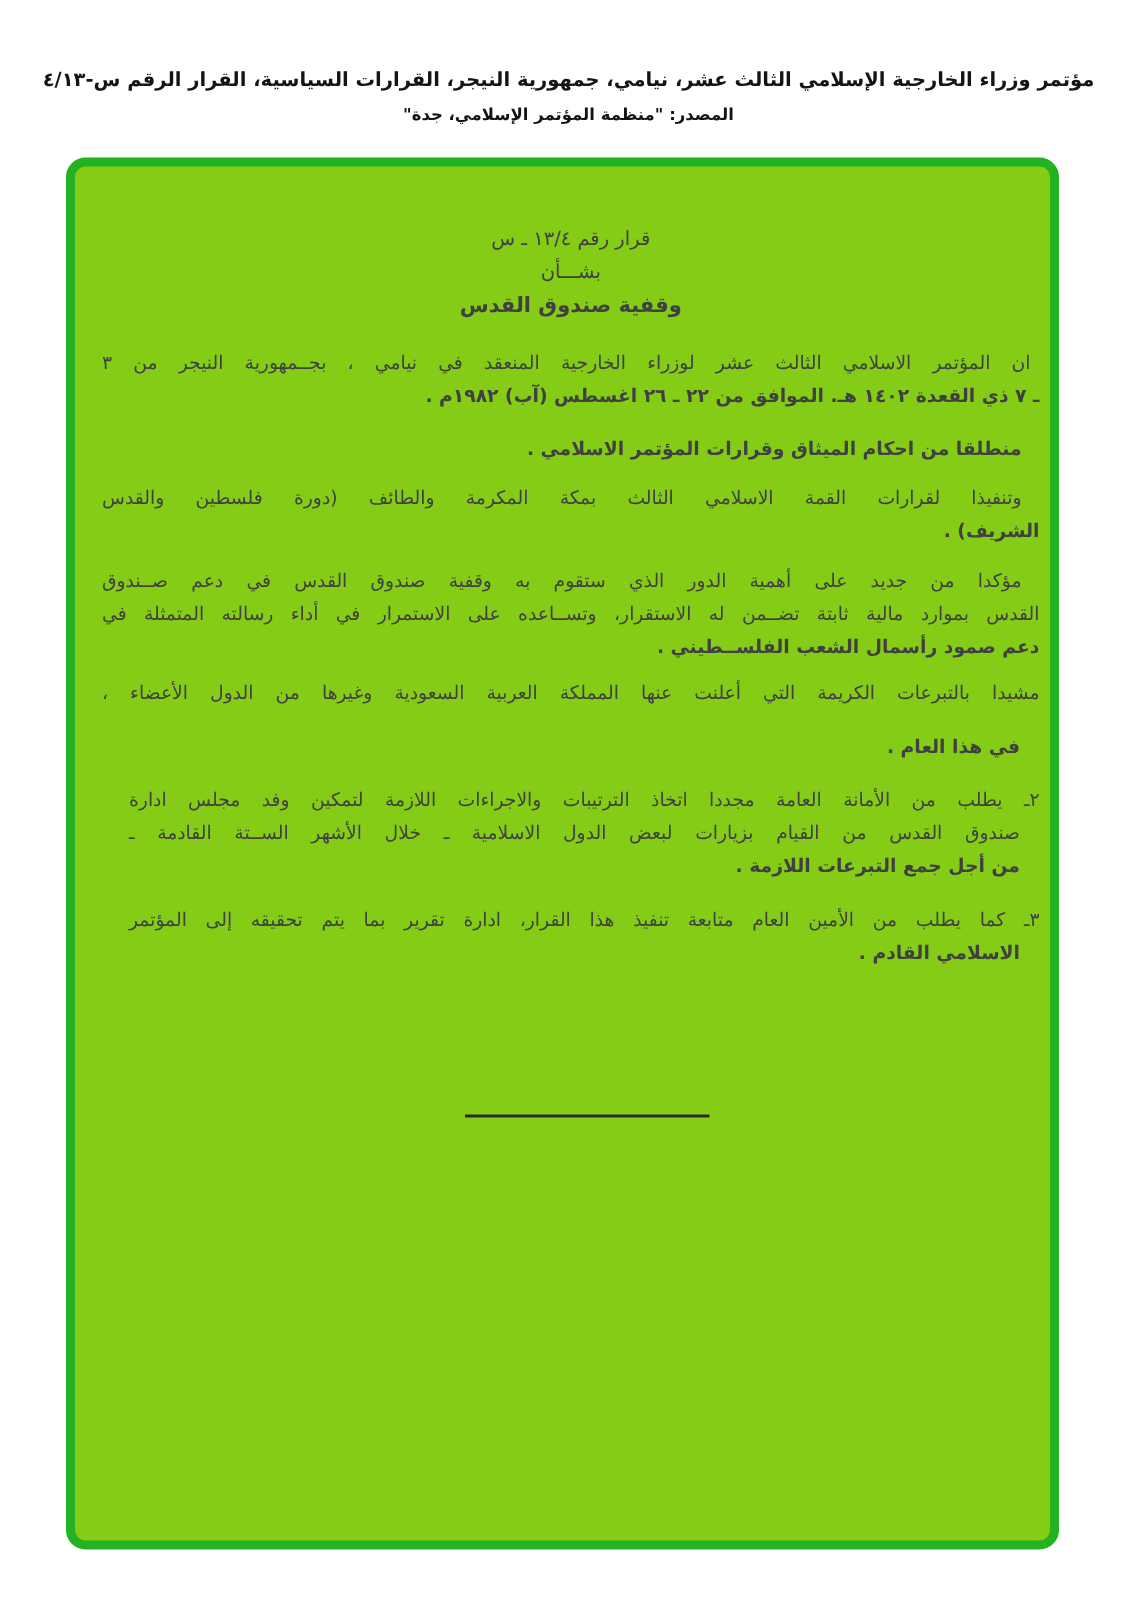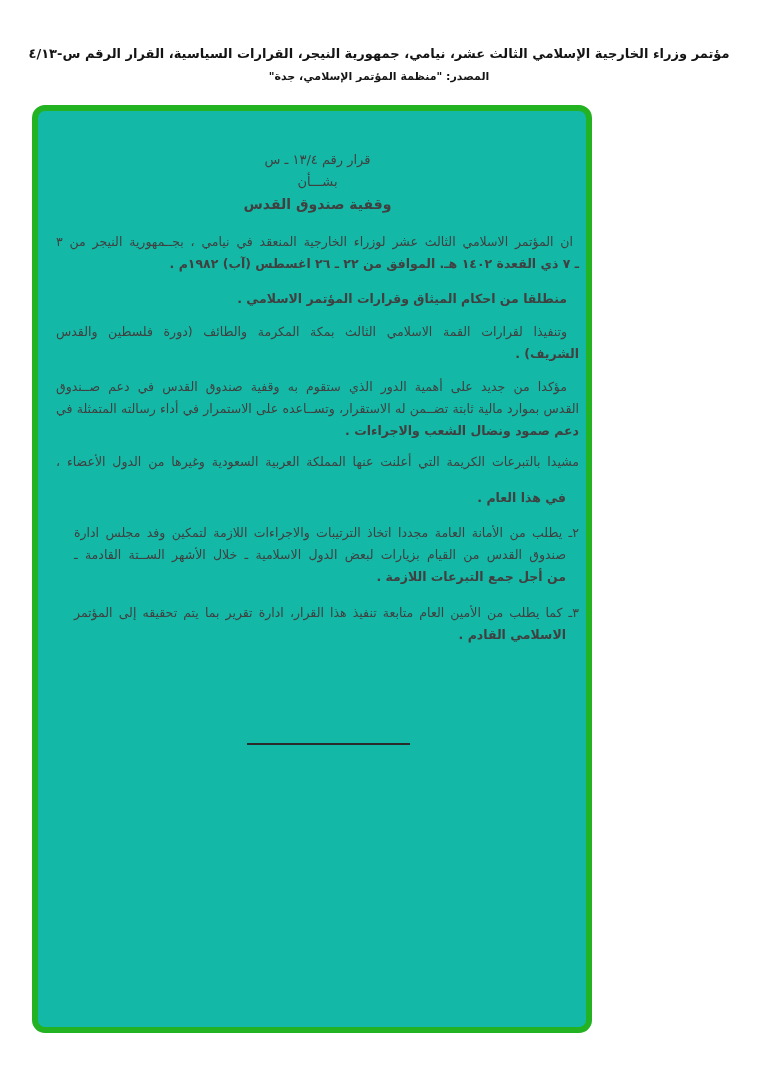--- a/index.html
+++ b/index.html
@@ -24,25 +24,25 @@
     padding-top:46px;
     color:#141414;
     font-weight:bold;
   }
   .hdr-1{font-size:13px;line-height:16px;letter-spacing:0;}
   .hdr-2{font-size:11px;line-height:14px;margin-top:8px;}
 
   
   .frame{
     position:absolute;
-    left:32px;top:105px;
-    width:560px;height:928px;
+    left:44px;top:105px;
+    width:662px;height:928px;
     border:6px solid var(--frame-green);
     border-radius:13px;
-    background:#14b8a6;
+    background:#84cc16;
   }
 
   
   .doc{
     direction:rtl;
     padding:38px 7px 0 18px;
     font-size:12.5px;
     line-height:22px;
     color:var(--ink);
   }
@@ -102,21 +102,21 @@
       </div>
 
       <div class="para">
         <div class="line ind">وتنفيذا لقرارات القمة الاسلامي الثالث بمكة المكرمة والطائف (دورة فلسطين والقدس</div>
         <div class="line nat">الشريف) .</div>
       </div>
 
       <div class="para mb9">
         <div class="line ind">مؤكدا من جديد على أهمية الدور الذي ستقوم به وقفية صندوق القدس في دعم صــندوق</div>
         <div class="line">القدس بموارد مالية ثابتة تضــمن له الاستقرار، وتســاعده على الاستمرار في أداء رسالته المتمثلة في</div>
-        <div class="line nat">دعم صمود ونضال الشعب والاجراءات .</div>
+        <div class="line nat">دعم صمود رأسمال الشعب الفلســطيني .</div>
       </div>
 
       <div class="para mb14">
         <div class="line">مشيدا بالتبرعات الكريمة التي أعلنت عنها المملكة العربية السعودية وغيرها من الدول الأعضاء ،</div>
       </div>
 
       <div class="item mb13">
         <div class="line nat cont">في هذا العام .</div>
       </div>
 

